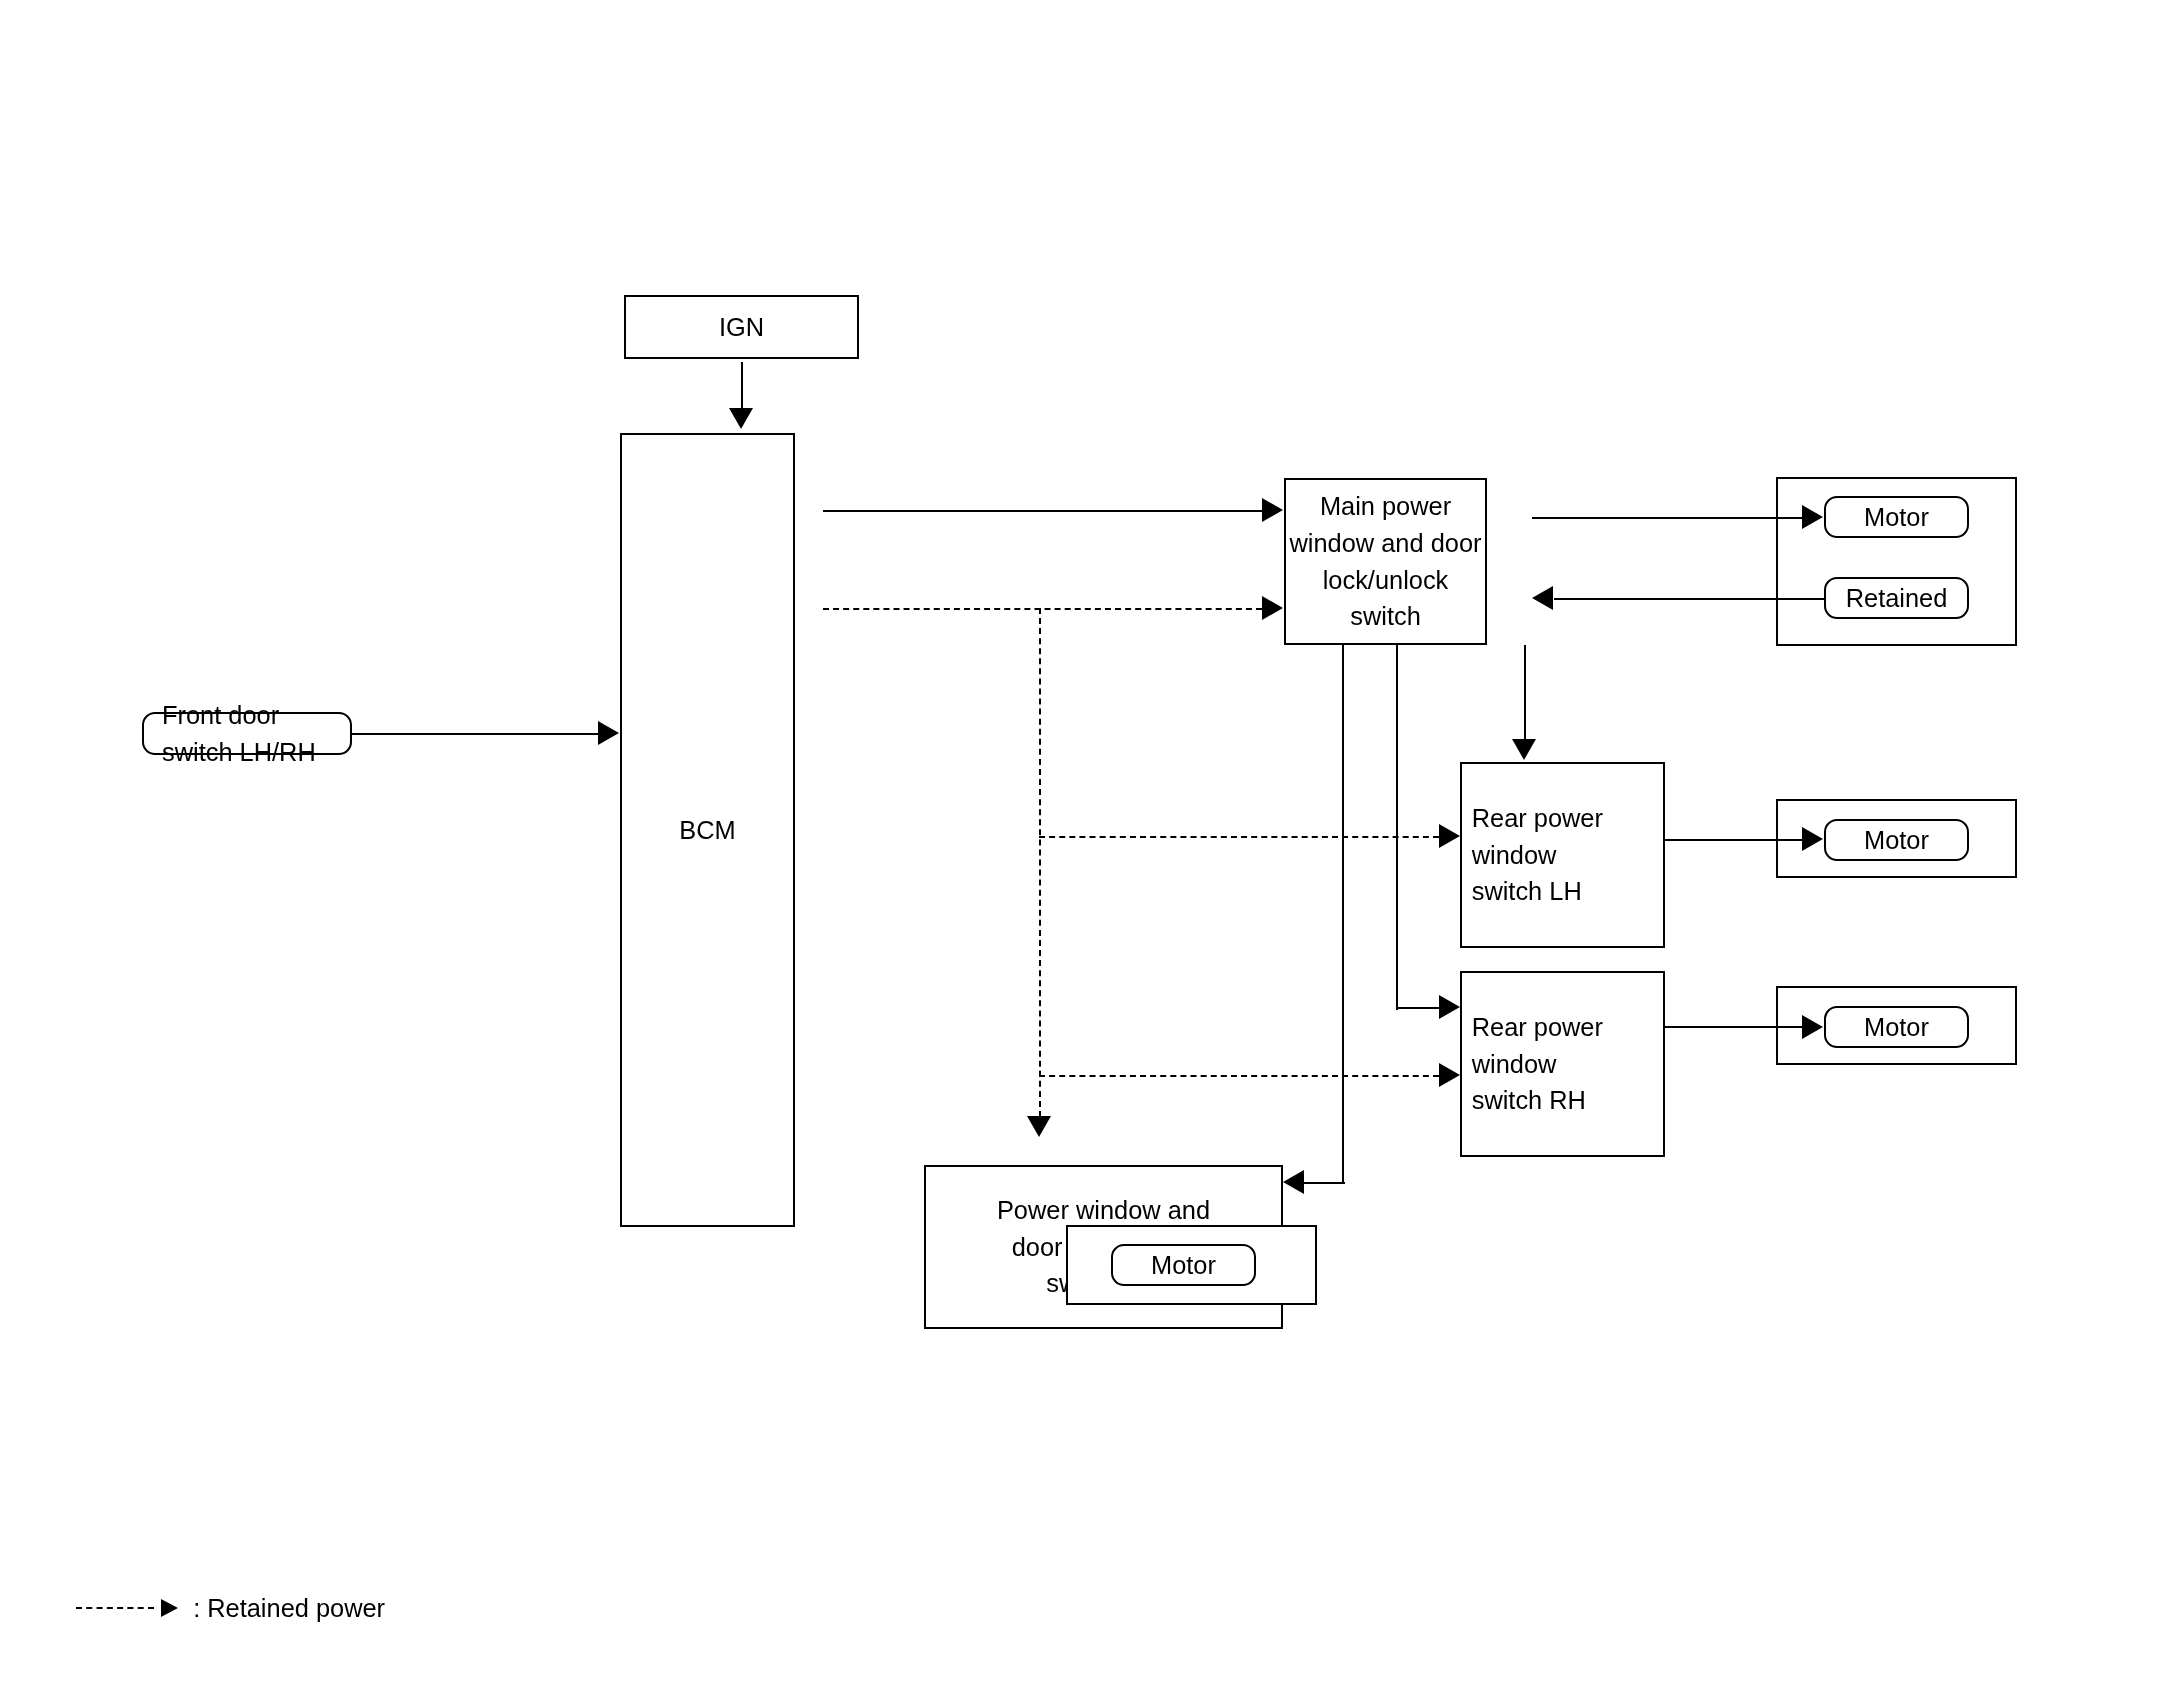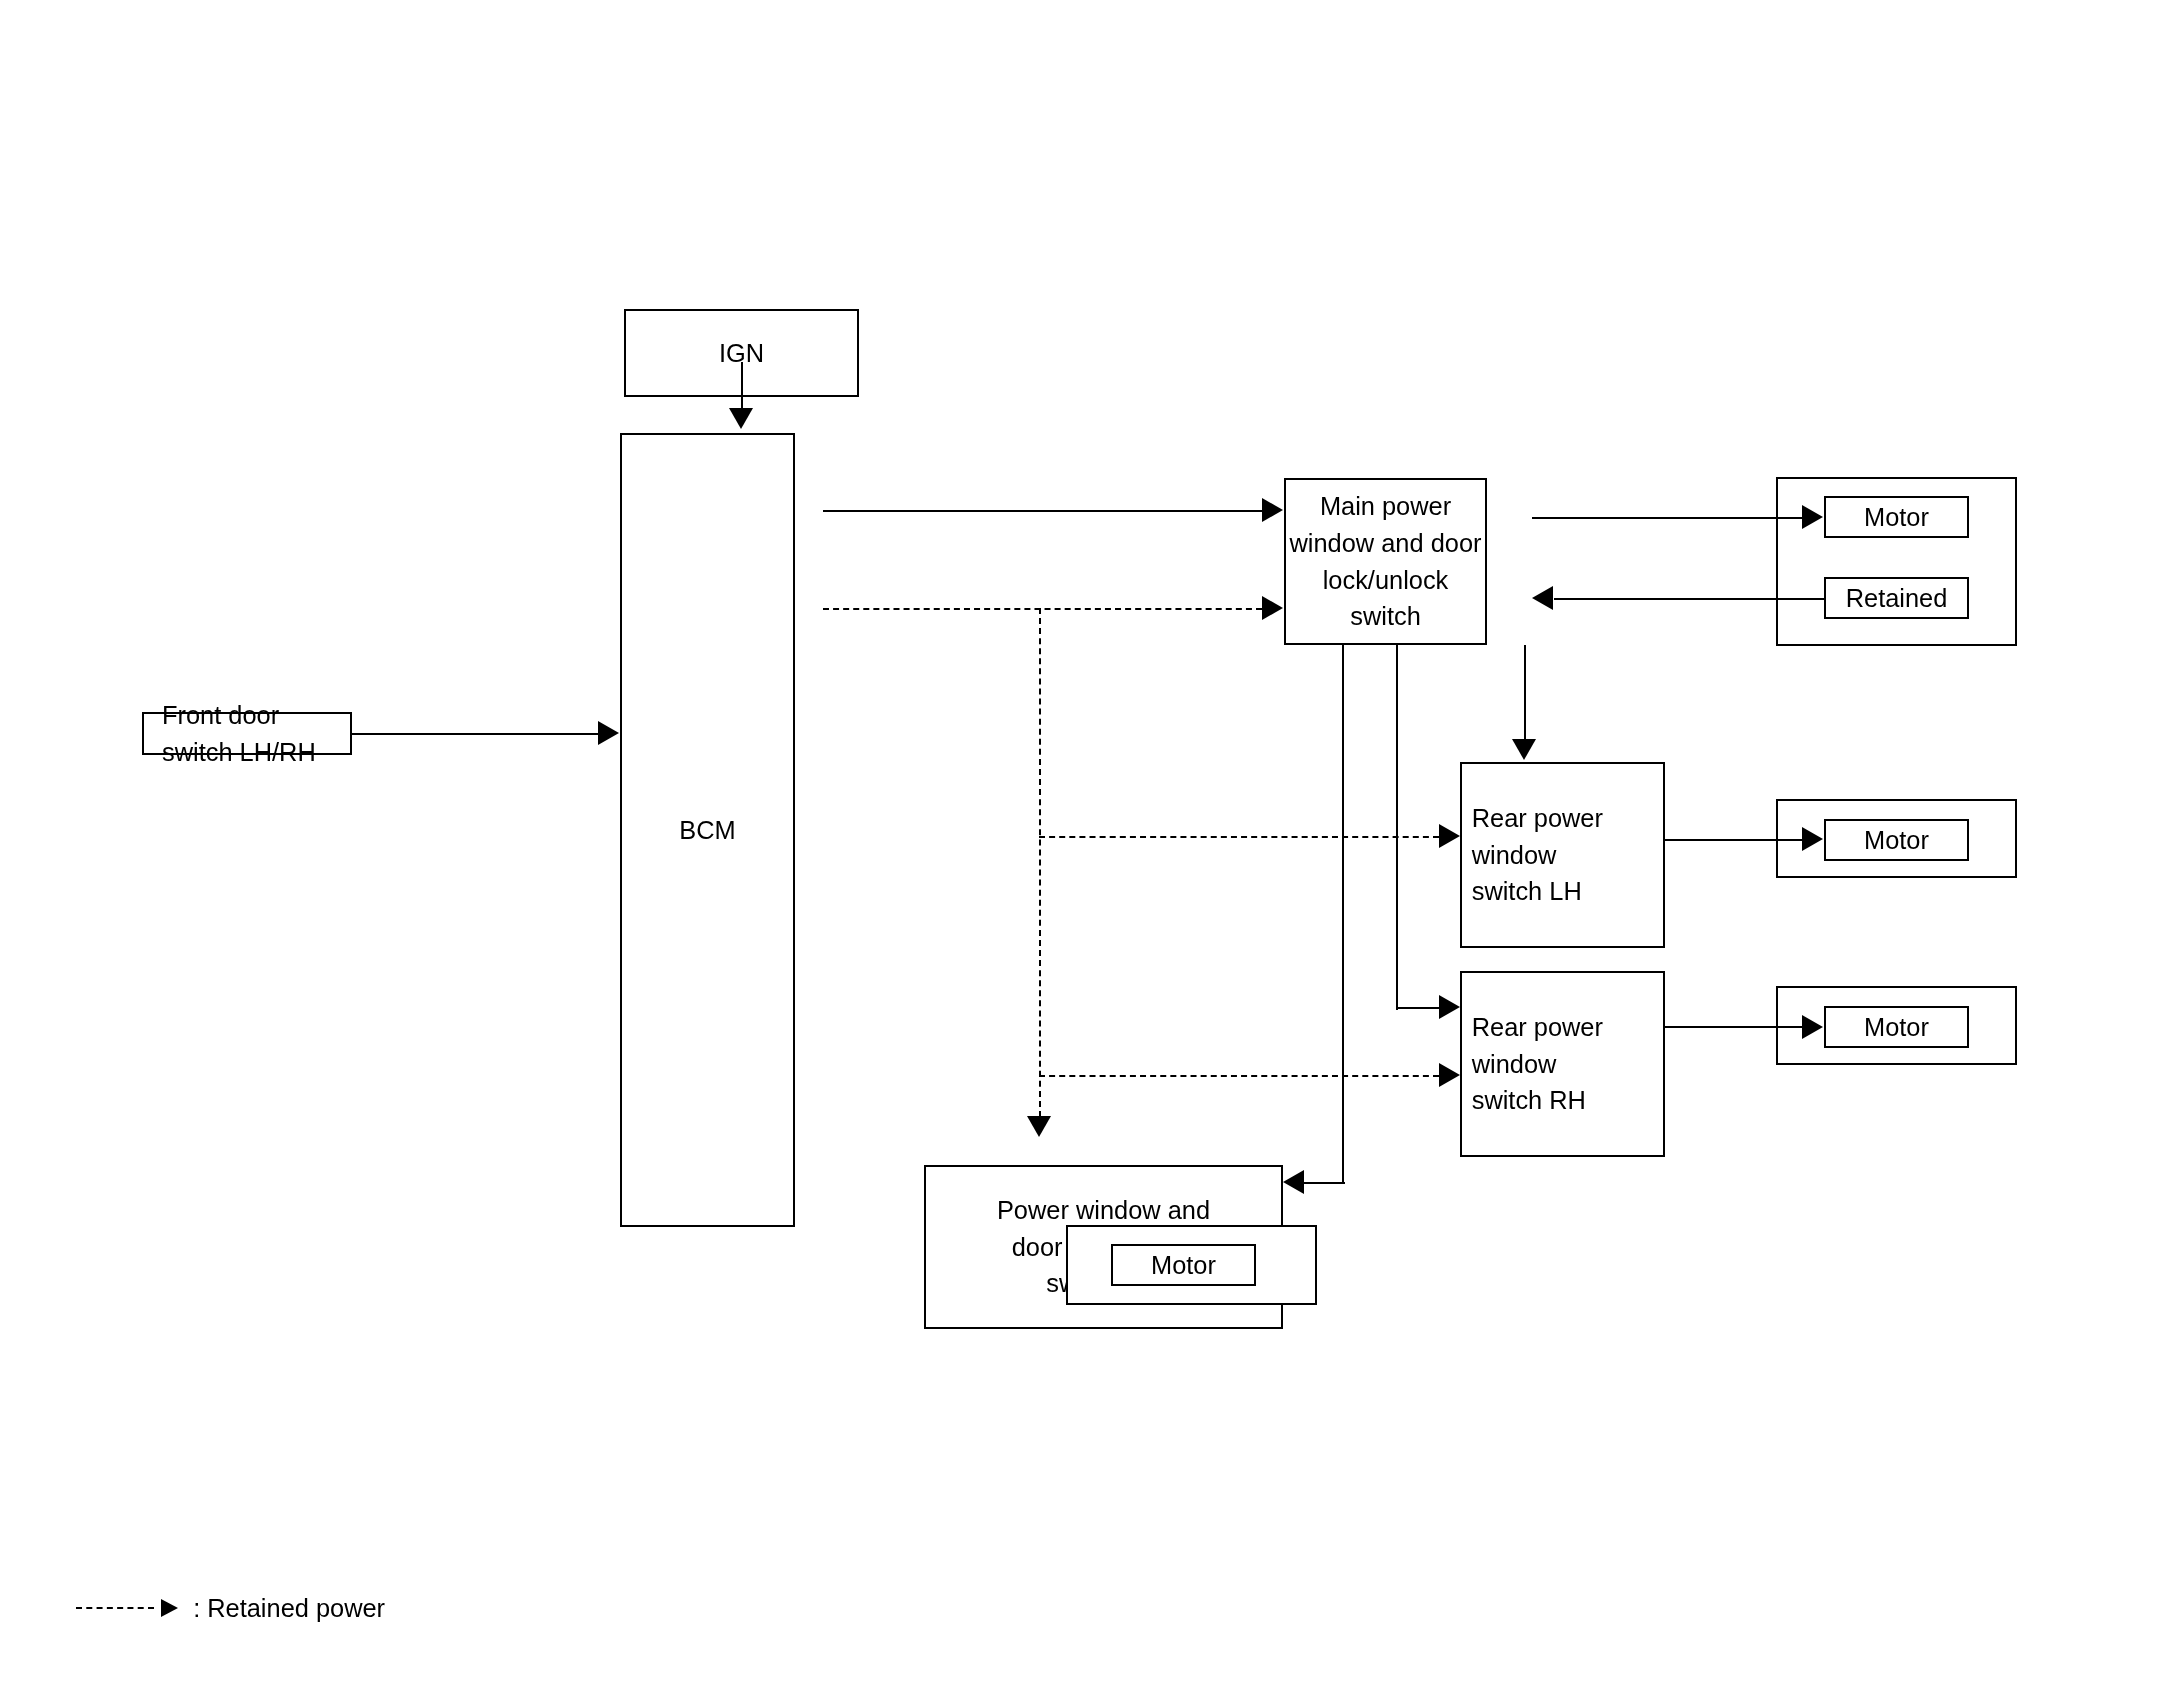--- a/index.html
+++ b/index.html
@@ -2,42 +2,42 @@
 <html style="font-size:8.6px"><head>
 <meta charset="utf-8">
 <style>
   html,body{margin:0;padding:0;background:#ffffff;}
   body{font-family:"Liberation Sans","DejaVu Sans",sans-serif;color:#000;}
   #canvas{position:relative;width:2183px;height:1698px;background:#fff;overflow:hidden;}
 
   .box{position:absolute;border:2.7px solid #000;background:#fff;box-sizing:border-box;
        display:flex;align-items:center;justify-content:center;text-align:center;}
   .box .lbl{line-height:1.45;font-size:25.4px;white-space:pre-line;}
-  .box.thin{border-width:2.2px;}
+  .box.thin{border-width:2.2px;border-radius:13px;}
   .box.left .lbl{text-align:left;}
 
   
   .hline{position:absolute;height:0;border-top:2.7px solid #000;}
   .vline{position:absolute;width:0;border-left:2.7px solid #000;}
   .hdash{position:absolute;height:0;border-top:2.7px dashed #000;}
   .vdash{position:absolute;width:0;border-left:2.7px dashed #000;}
 
   .arrow{position:absolute;width:0;height:0;}
   .arrow.right{border-top:12px solid transparent;border-bottom:12px solid transparent;border-left:21.6px solid #000;}
   .arrow.left{border-top:12px solid transparent;border-bottom:12px solid transparent;border-right:21.6px solid #000;}
   .arrow.down{border-left:12px solid transparent;border-right:12px solid transparent;border-top:21.6px solid #000;}
 
   #legend{position:absolute;font-size:25.4px;white-space:nowrap;}
 </style>
 </head>
 <body>
 
 <div id="canvas">
 
-  <div class="box" style="left:624px;top:309px;width:235px;height:88px;">
+  <div class="box" style="left:624px;top:295px;width:235px;height:64px;">
     <span class="lbl">IGN</span>
   </div>
 
   <div class="vline" style="left:741px;top:362px;height:46px;"></div>
   <div class="arrow down" style="left:729px;top:408px;"></div>
 
   <div class="box" style="left:620px;top:433px;width:175px;height:794px;">
     <span class="lbl">BCM</span>
   </div>
 

